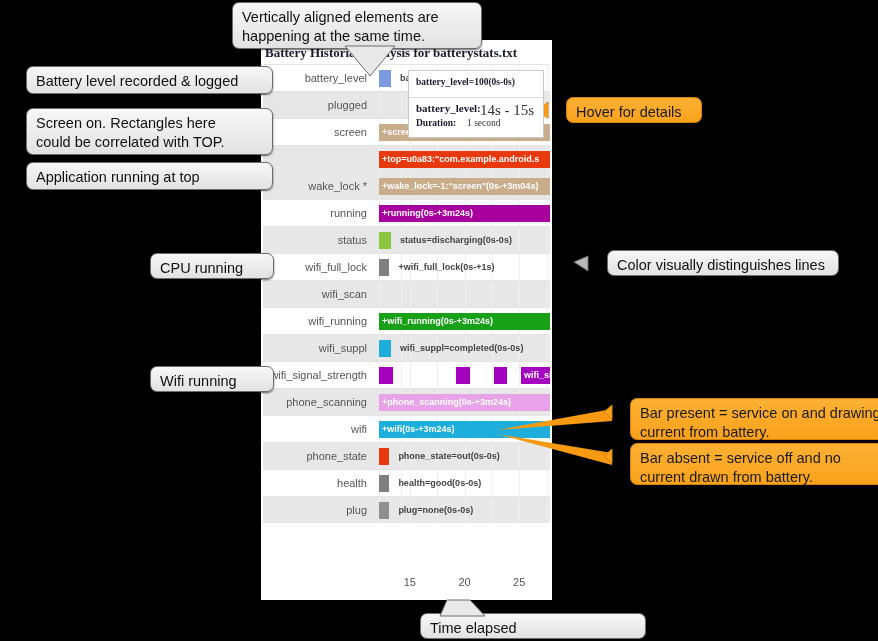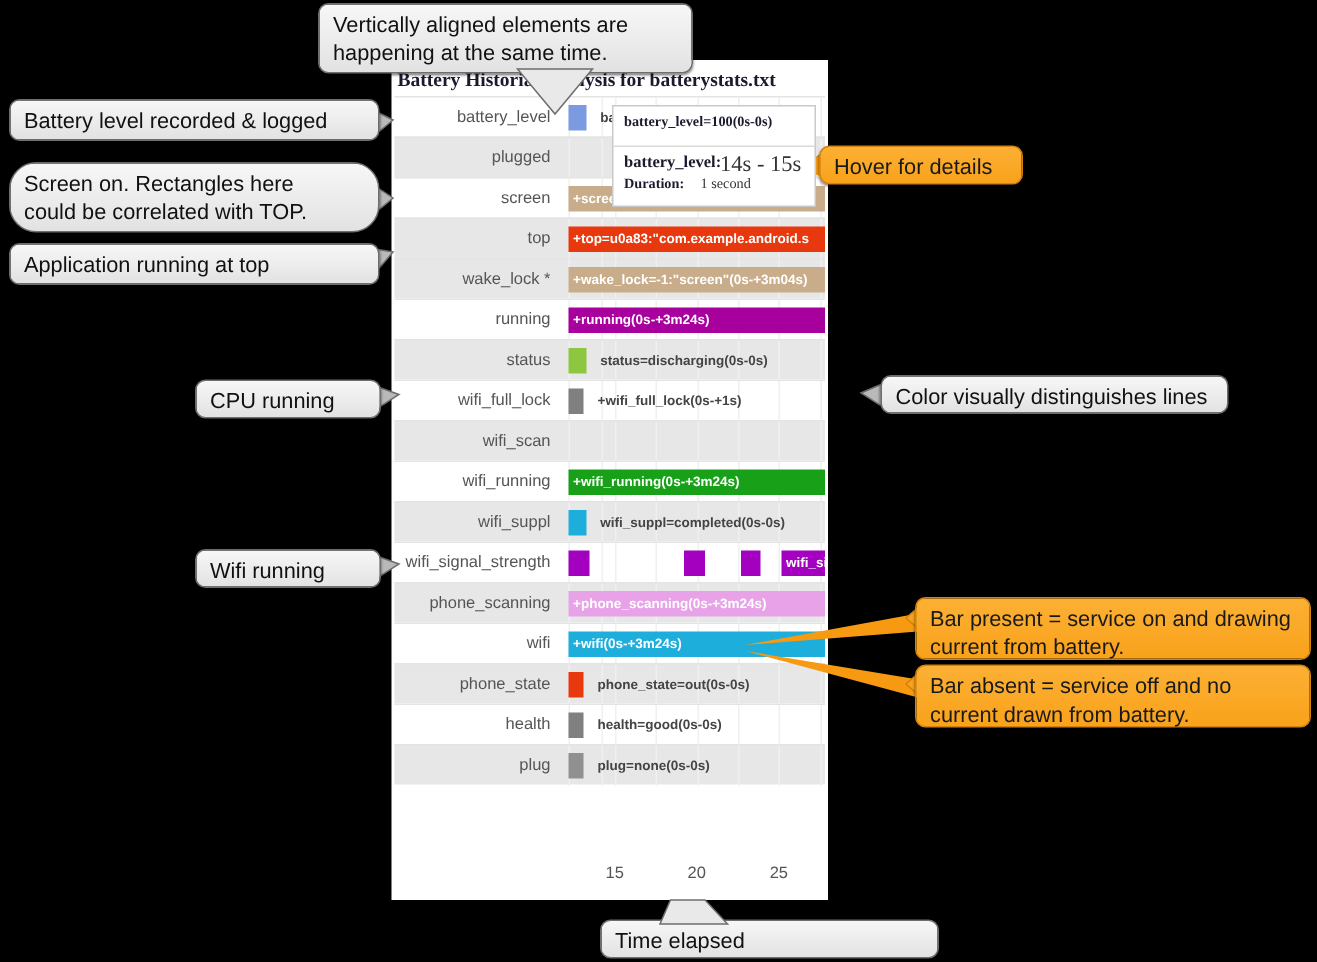--- a/index.html
+++ b/index.html
@@ -84,20 +84,21 @@
     background:linear-gradient(#f7f7f7,#e2e2e2);
     border:1px solid #6d6d6d;
     border-radius:7px;
     box-shadow:0 1px 2px rgba(0,0,0,.6);
     color:#111;
     font-size:14.5px;
     line-height:19px;
     padding:5px 9px;
     box-sizing:border-box;
     z-index:30;
+    margin-left:20px;
   }
   
   .callout.orange{
     background:linear-gradient(#fcb034,#f9a21b);
     border:1px solid #d2820d;
     color:#1a1a1a;
   }
   
   #tails{position:absolute;left:0;top:0;width:878px;height:641px;z-index:20;pointer-events:none;}
   #tails-top{position:absolute;left:0;top:0;width:878px;height:641px;z-index:35;pointer-events:none;}
@@ -169,21 +170,20 @@
             <div class="gl" style="left: 18%;"></div>
             <div class="gl" style="left: 34%;"></div>
             <div class="gl" style="left: 50%;"></div>
             <div class="gl" style="left: 66%;"></div>
             <div class="gl" style="left: 82%;"></div>
             <div class="gl" style="left: 98%;"></div>
             <div class="bar" style="left: 0%; width: 100%; background: rgb(201, 173, 139);">+screen(0s-+3m24s)</div>
           </div>
         </div>
         <div class="row shade">
-          <div class="rowlabel">top</div>
           <div class="plotarea">
             <div class="gl" style="left: 0%;"></div>
             <div class="gl" style="left: 13%;"></div>
             <div class="gl" style="left: 18%;"></div>
             <div class="gl" style="left: 34%;"></div>
             <div class="gl" style="left: 50%;"></div>
             <div class="gl" style="left: 66%;"></div>
             <div class="gl" style="left: 82%;"></div>
             <div class="gl" style="left: 98%;"></div>
             <div class="bar" style="left: 0%; width: 100%; background: rgb(232, 56, 13);">+top=u0a83:"com.example.android.s</div>
@@ -398,21 +398,21 @@
 
   <div class="callout" style="left:212px;top:2px;width:250px;height:47px;">
     <span style="white-space:pre-line;">Vertically aligned elements are
 happening at the same time.</span>
   </div>
 
   <div class="callout" style="left:6px;top:66px;width:247px;height:28px;">
     <span>Battery level recorded &amp; logged</span>
   </div>
 
-  <div class="callout" style="left:6px;top:108px;width:247px;height:47px;border-radius:18px;">
+  <div class="callout" style="left:6px;top:108px;width:247px;height:47px;">
     <span style="white-space:pre-line;">Screen on. Rectangles here
 could be correlated with TOP.</span>
   </div>
 
   <div class="callout" style="left:6px;top:162px;width:247px;height:28px;">
     <span>Application running at top</span>
   </div>
 
   <div class="callout" style="left:130px;top:366px;width:124px;height:26px;">
     <span>Wifi running</span>

